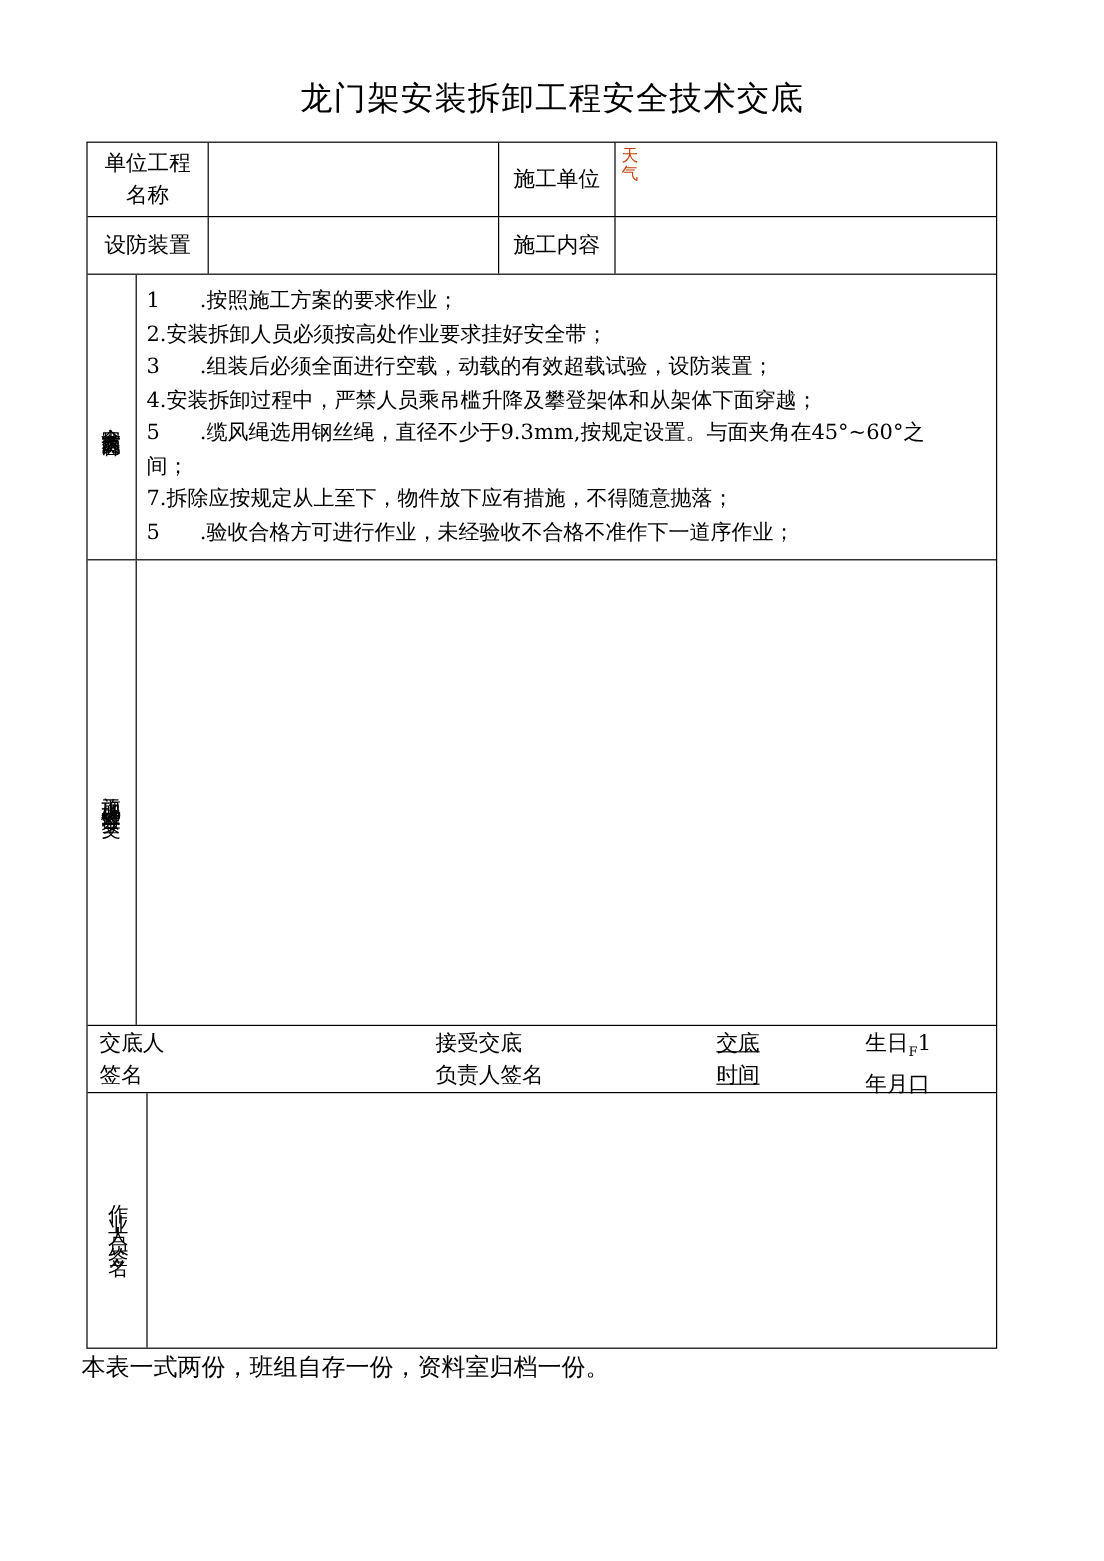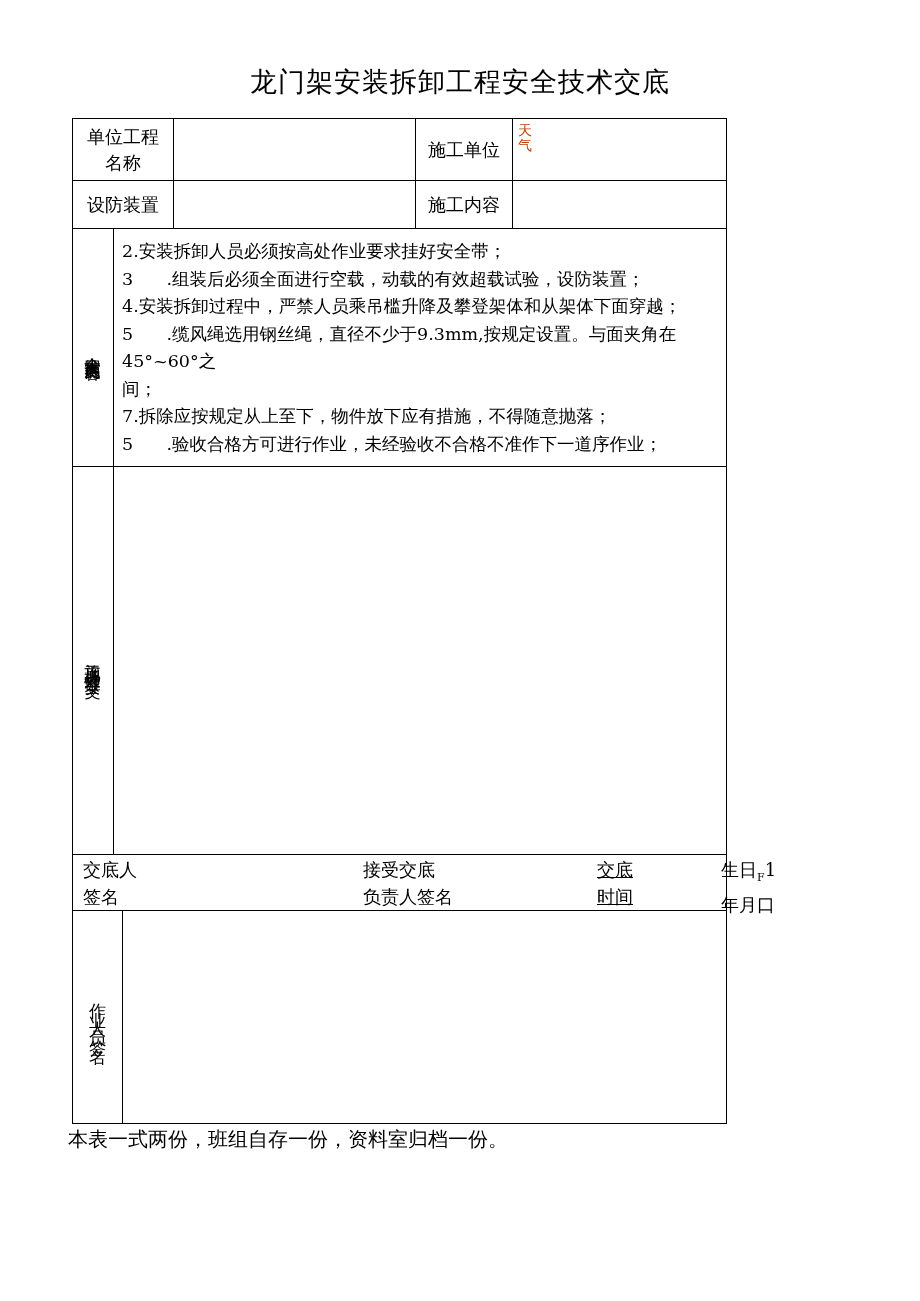--- a/index.html
+++ b/index.html
@@ -36,21 +36,21 @@
     letter-spacing: 1px;
     font-family: "DejaVu Serif", "Liberation Serif", serif;
     white-space: nowrap;
   }
 
   
   .tbl {
     position: absolute;
     left: 72px;
     top: 118px;
-    width: 655px;
+    width: 759px;
     border: 1px solid #000;
     box-sizing: border-box;
   }
 
   .row {
     display: flex;
     box-sizing: border-box;
     border-bottom: 1px solid #000;
   }
   .row:last-child { border-bottom: none; }
@@ -217,20 +217,21 @@
       <div class="cell hdr-value-wide"></div>
       <div class="cell hdr-label2">施工内容</div>
       <div class="cell hdr-value-rest"></div>
     </div>
 
     <div class="row row-content">
       <div class="cell vlabel-col">
         <span class="vtext">安全技术交底内容</span>
       </div>
       <div class="cell content-body">
+        <div class="cline">1      .按照施工方案的要求作业；</div>
         <div class="cline">2.安装拆卸人员必须按高处作业要求挂好安全带；</div>
         <div class="cline">3      .组装后必须全面进行空载，动载的有效超载试验，设防装置；</div>
         <div class="cline">4.安装拆卸过程中，严禁人员乘吊槛升降及攀登架体和从架体下面穿越；</div>
         <div class="cline">5      .缆风绳选用钢丝绳，直径不少于9.3mm,按规定设置。与面夹角在45°~60°之</div>
         <div class="cline">间；</div>
         <div class="cline">7.拆除应按规定从上至下，物件放下应有措施，不得随意抛落；</div>
         <div class="cline">5      .验收合格方可进行作业，未经验收不合格不准作下一道序作业；</div>
       </div>
     </div>
 

